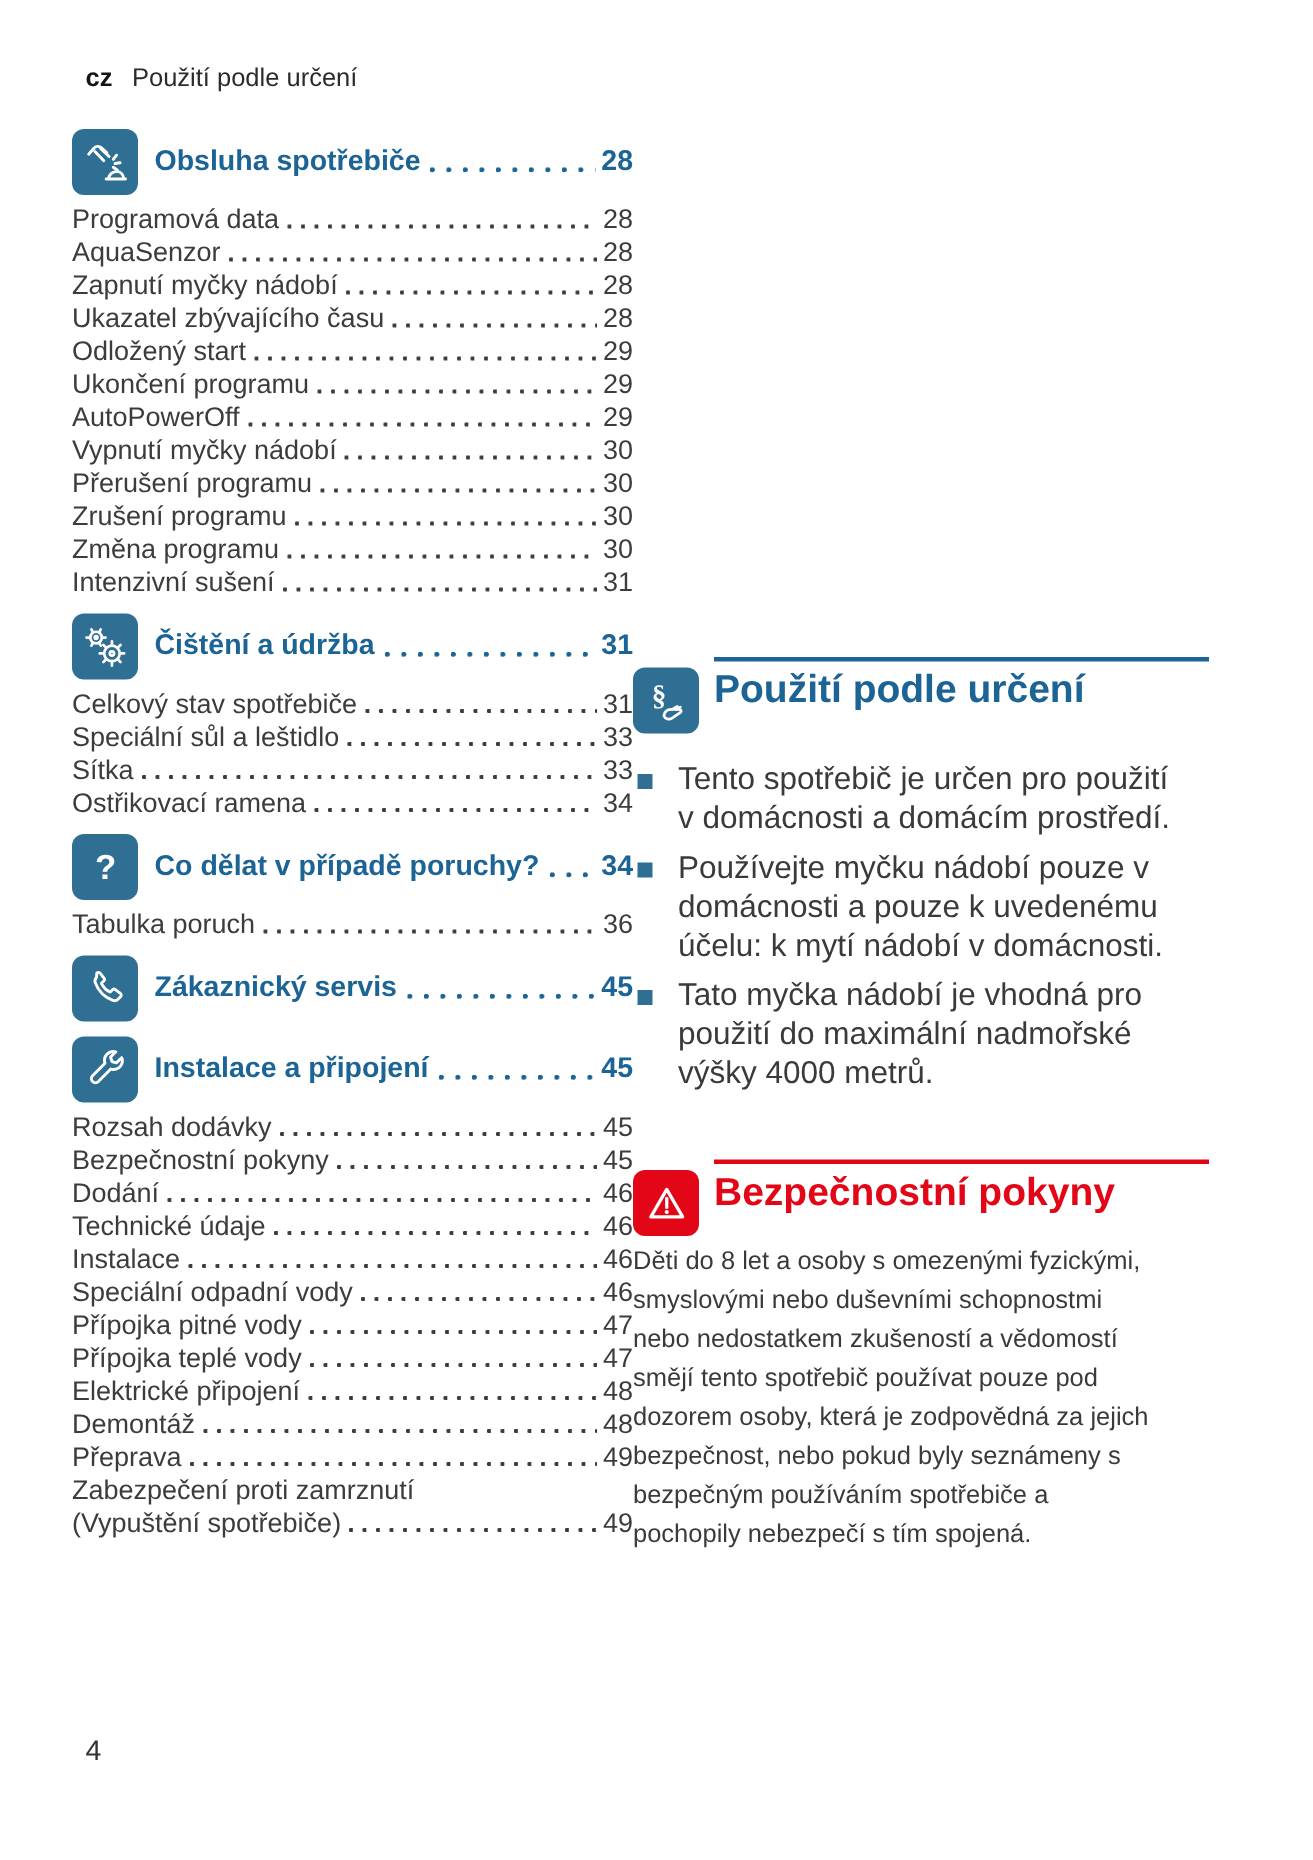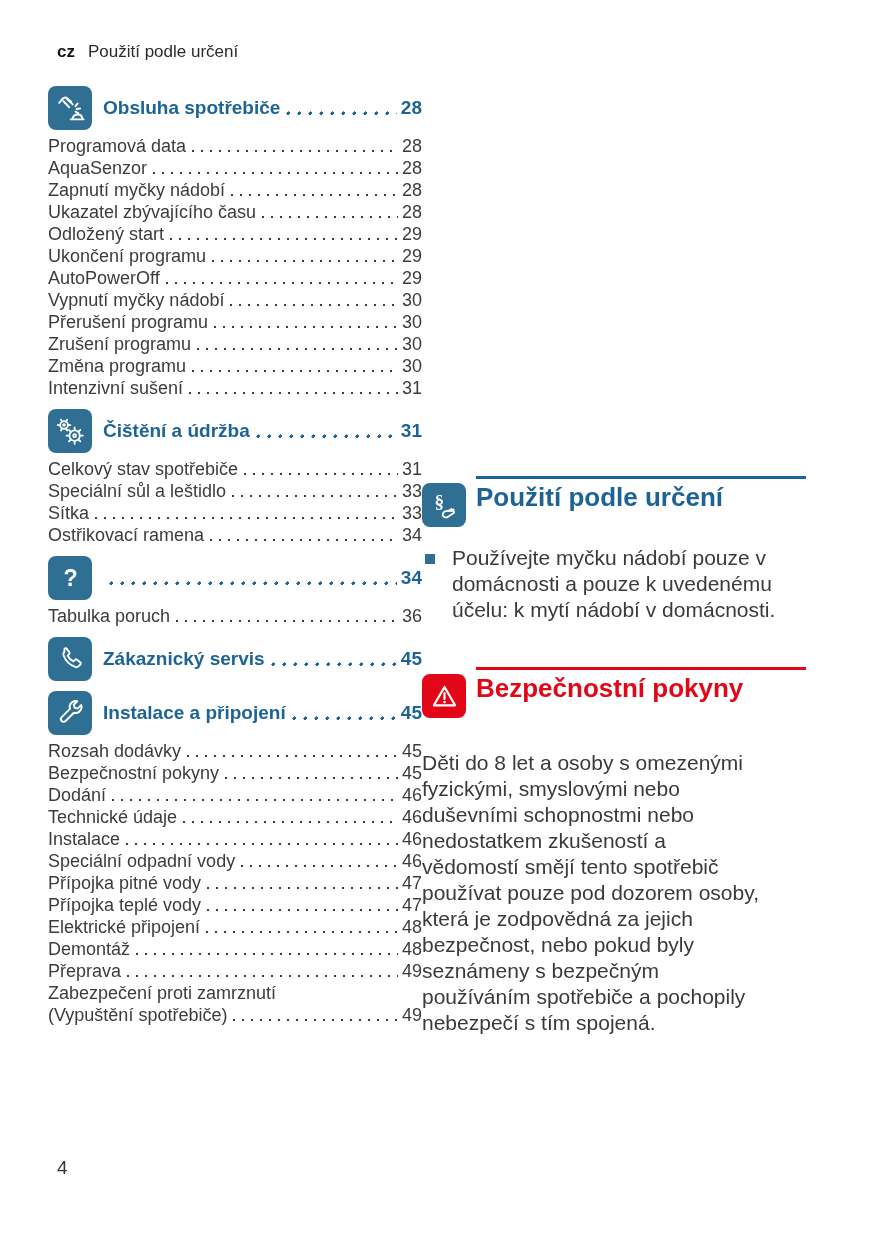--- a/index.html
+++ b/index.html
@@ -37,21 +37,21 @@
   .blue-rule{background:#1c6495;}
   .red-rule{background:#e30617;}
   h2{margin:0;font-size:26px;font-weight:bold;line-height:1.15;}
   .blue-h{color:#1c6495;}
   .red-h{color:#e30617;}
   .bullets{margin-top:18px;}
   .bullet-row{display:flex;margin-bottom:7px;}
   .bullet-square{width:10px;height:10px;background:#2f6f94;margin:9px 17px 0 3px;flex:none;}
   .bullet-text{font-size:21px;line-height:26px;color:#3a3a3a;max-width:330px;}
   .safety-section{margin-top:44px;}
-  .body-text{margin:32px 0 0 0;font-size:21px;line-height:26px;color:#3a3a3a;max-width:345px;}
+  .body-text{margin:4px 0 0 0;font-size:17px;line-height:26px;color:#3a3a3a;max-width:345px;}
   .page-num{position:absolute;left:57px;top:1157px;font-size:19px;color:#333;}
 </style>
 </head>
 <body>
 
 <div class="page">
 
   <div class="doc-header">
     <span class="lang">cz</span><span class="htitle">Použití podle určení</span>
   </div>
@@ -184,20 +184,21 @@
           </div>
         </div>
         <div class="toc-section">
           <div class="toc-head">
             <span class="icon-tile">
               <svg viewBox="0 0 24 24">
                 <text x="12" y="18" text-anchor="middle" font-size="18" font-weight="bold" fill="#fff" font-family="Liberation Sans, sans-serif">?</text>
               </svg>
             </span>
             <div class="toc-head-row">
+              <span class="toc-title">Co dělat v případě poruchy?</span>
               <span class="leader blue-leader"></span>
               <span class="toc-hpage">34</span>
             </div>
           </div>
           <div class="toc-row">
             <span class="toc-label">Tabulka poruch</span>
             <span class="leader gray-leader"></span>
             <span class="toc-page">36</span>
           </div>
         </div>
@@ -309,21 +310,29 @@
           </span>
         <div class="head-right">
           <div class="rule blue-rule"></div>
           <h2 class="blue-h">Použití podle určení</h2>
         </div>
       </section>
 
       <div class="bullets" id="bullets">
           <div class="bullet-row">
             <span class="bullet-square"></span>
+            <span class="bullet-text">Tento spotřebič je určen pro použití v domácnosti a domácím prostředí.</span>
+          </div>
+          <div class="bullet-row">
+            <span class="bullet-square"></span>
             <span class="bullet-text">Používejte myčku nádobí pouze v domácnosti a pouze k uvedenému účelu: k mytí nádobí v domácnosti.</span>
+          </div>
+          <div class="bullet-row">
+            <span class="bullet-square"></span>
+            <span class="bullet-text">Tato myčka nádobí je vhodná pro použití do maximální nadmořské výšky 4000 metrů.</span>
           </div>
         </div>
 
       <section class="c-section safety-section">
         <span class="icon-tile red-tile">
             <svg viewBox="0 0 24 24">
               <path d="M12 4.6 20.2 18.8H3.8Z" fill="none" stroke="#fff" stroke-width="1.7" stroke-linejoin="round"></path>
               <path d="M12 9.3v4.6" stroke="#fff" stroke-width="1.7" stroke-linecap="round"></path>
               <circle cx="12" cy="16.3" r="1.05" fill="#fff"></circle>
             </svg>

